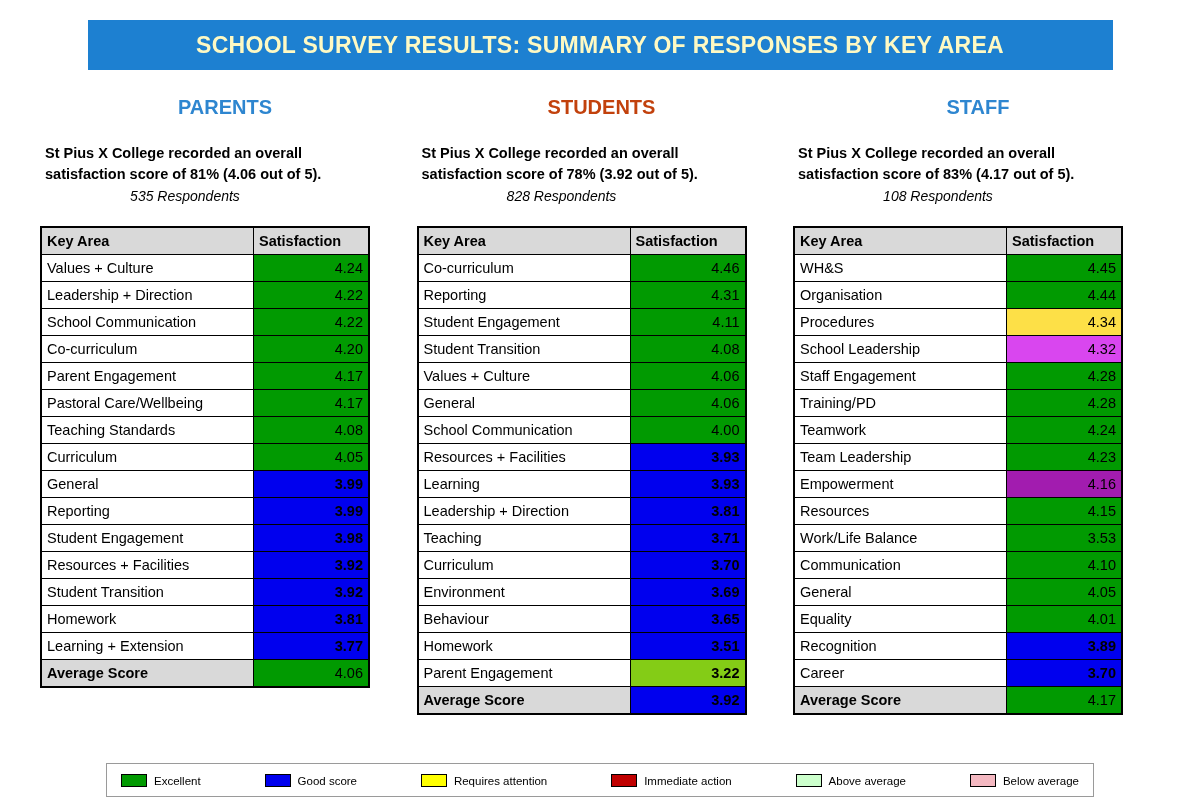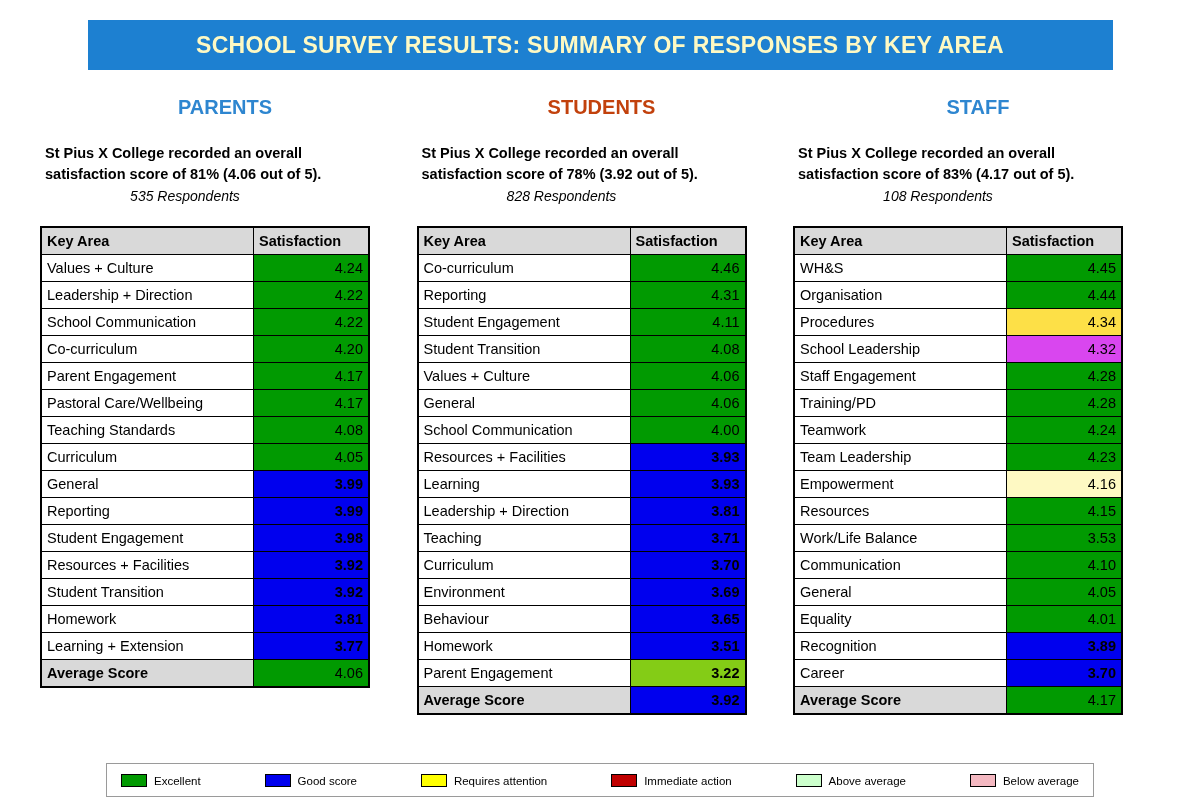--- a/index.html
+++ b/index.html
@@ -272,21 +272,21 @@
           <tr>
             <td class="label-cell">Teamwork</td>
             <td class="val-cell val-green" style="background: rgb(1, 154, 1);">4.24</td>
           </tr>
           <tr>
             <td class="label-cell">Team Leadership</td>
             <td class="val-cell val-green" style="background: rgb(1, 154, 1);">4.23</td>
           </tr>
           <tr>
             <td class="label-cell">Empowerment</td>
-            <td class="val-cell val-green" style="background: #fef9c3;">4.16</td>
+            <td class="val-cell val-green" style="background: #a21caf;">4.16</td>
           </tr>
           <tr>
             <td class="label-cell">Resources</td>
             <td class="val-cell val-green" style="background: rgb(1, 154, 1);">4.15</td>
           </tr>
           <tr>
             <td class="label-cell">Work/Life Balance</td>
             <td class="val-cell val-green" style="background: rgb(1, 154, 1);">3.53</td>
           </tr>
           <tr>

